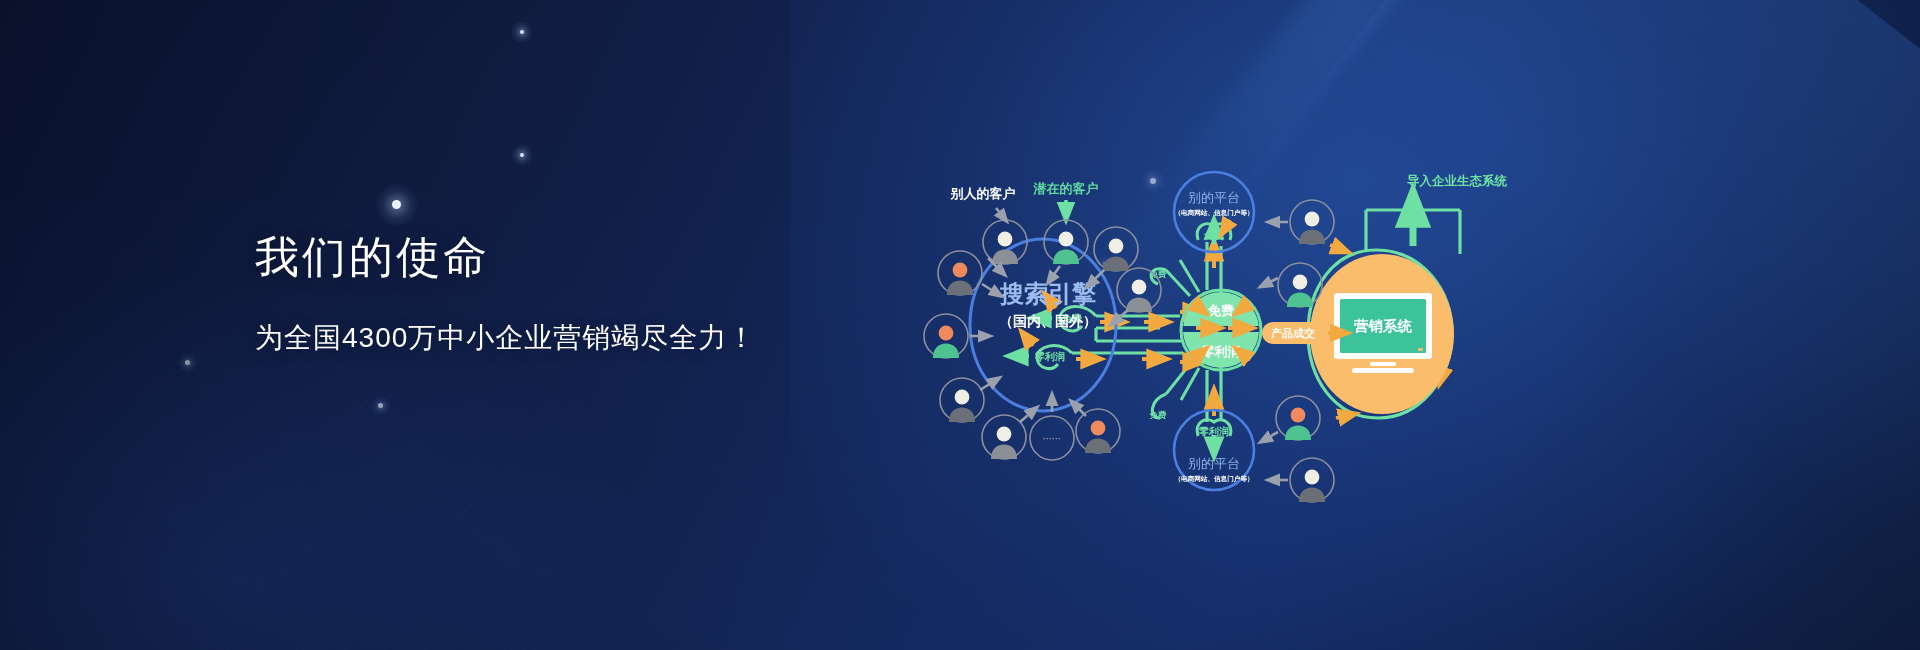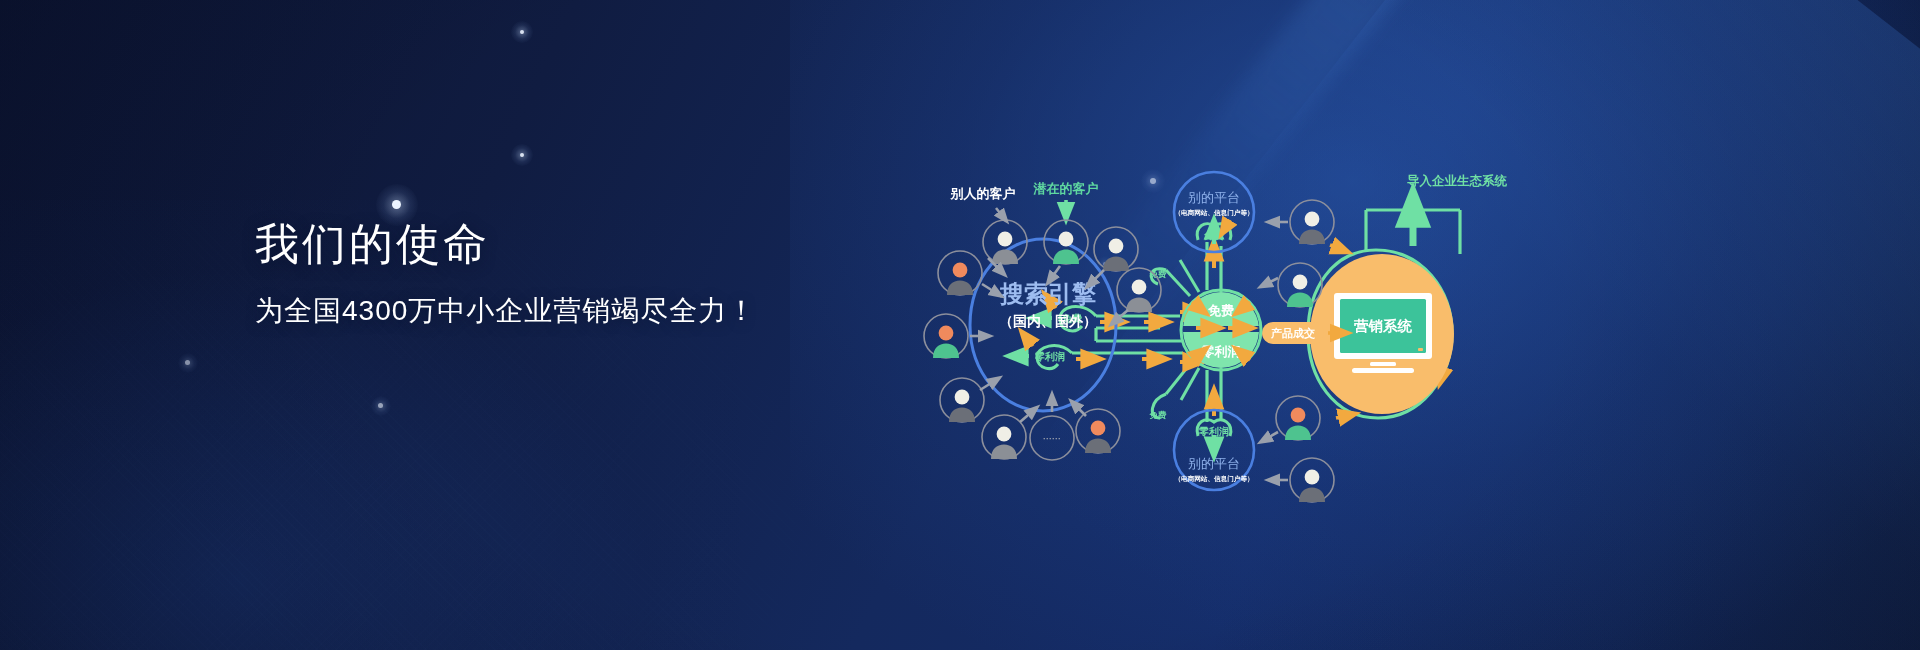--- a/index.html
+++ b/index.html
@@ -89,33 +89,33 @@
   .spark.s5 { width:5px;  height:5px;  left:378px; top:403px; opacity:.62; }
   .spark.s5::after { width:20px; height:20px; }
   .spark.s6 { width:6px;  height:6px;  left:1150px; top:178px; opacity:.60; }
   .spark.s6::after { width:24px; height:24px; }
   .spark.s7 { width:4px;  height:4px;  left:1103px; top:262px; opacity:.40; }
   .spark.s7::after { width:16px; height:16px; }
 
   
   #hero {
     position:absolute;
-    left:255px; top:218px;
+    left:255px; top:231px;
     width:640px;
   }
   #hero-title {
     font-size:44px;
     line-height:1.2;
     letter-spacing:3px;
     color:#ffffff;
     font-weight:400;
     text-shadow:0 2px 14px rgba(6,16,42,0.65);
   }
   #hero-sub {
-    margin-top:22px;
+    margin-top:36px;
     font-size:28px;
     line-height:1.3;
     letter-spacing:1px;
     color:#ffffff;
     font-weight:400;
     white-space:nowrap;
     text-shadow:0 2px 12px rgba(6,16,42,0.6);
   }
 
   

